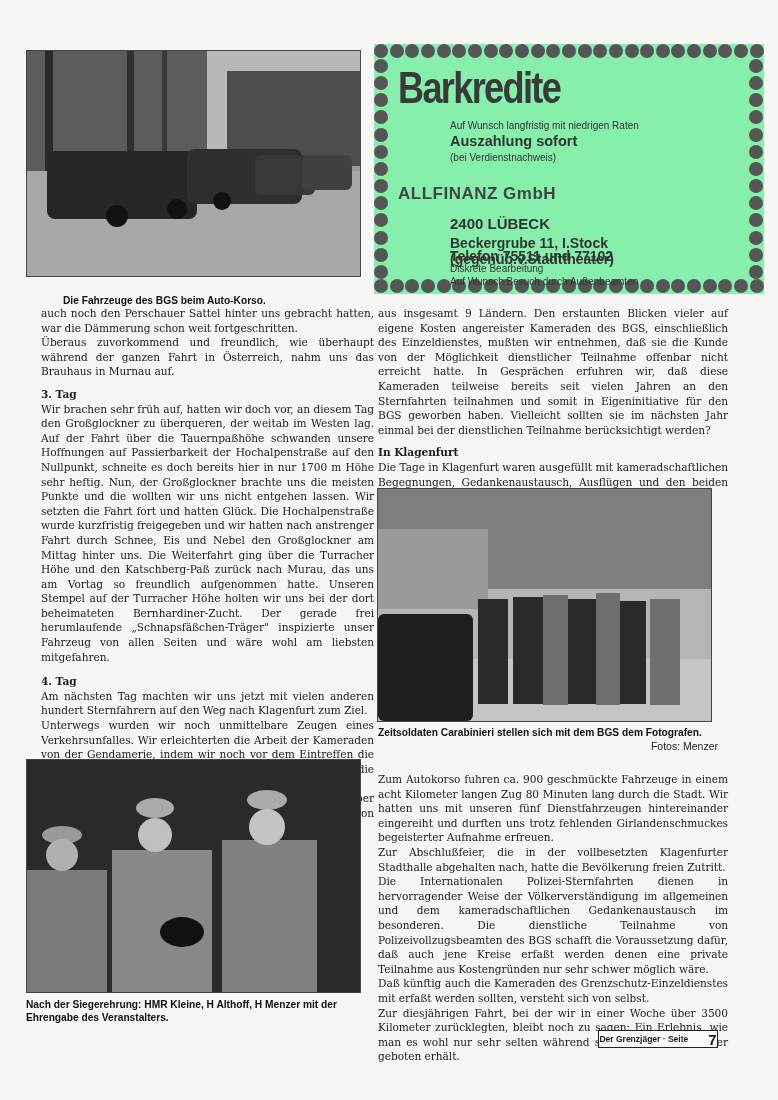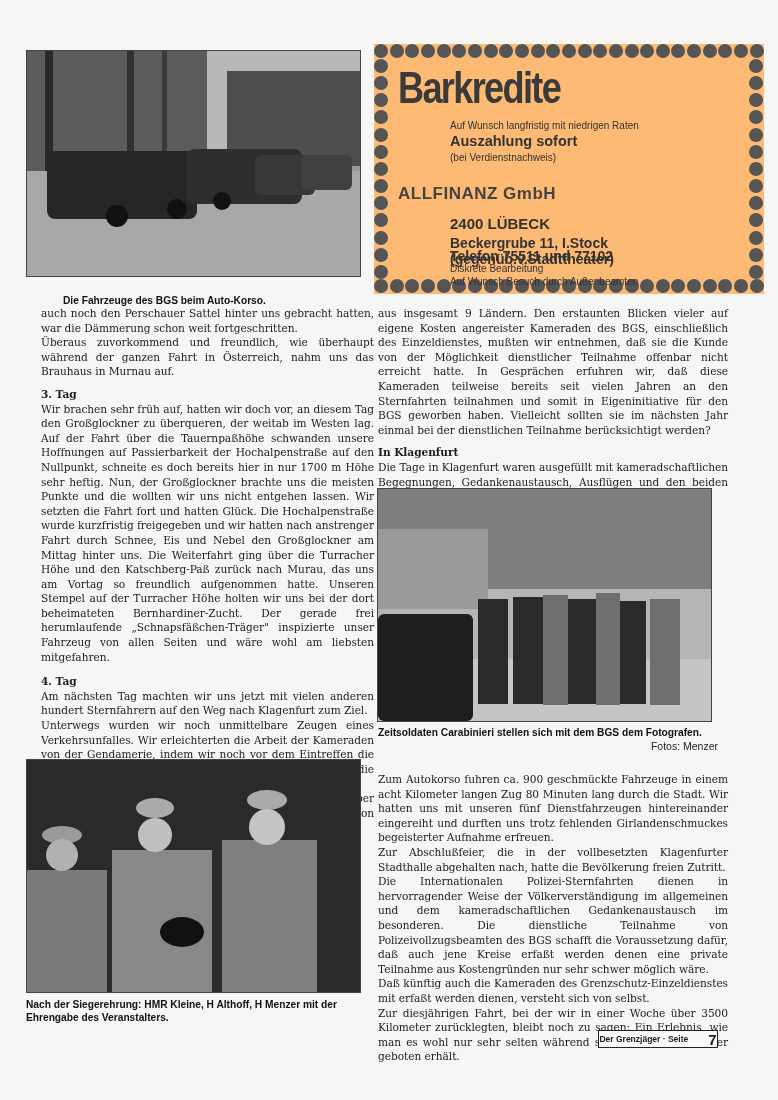--- a/index.html
+++ b/index.html
@@ -21,21 +21,21 @@
   .body-text {
     position:absolute; font-size:10.6px; line-height:14.6px; text-align:justify;
     color:#1c1c1c; letter-spacing:-0.05px;
   }
   .body-text p { margin:0; }
   .body-text h3 { margin:6px 0 0 0; font-size:10.6px; font-weight:bold; line-height:14.6px; }
 
   
   .ad {
     position:absolute; left:374px; top:44px; width:390px; height:250px;
-    background:#fdba74;
+    background:#86efac;
   }
   .dots-row { position:absolute; left:0; right:0; height:15px; display:flex; justify-content:space-between; }
   .dots-col { position:absolute; top:15px; bottom:15px; width:15px; display:flex; flex-direction:column; justify-content:space-between; }
   .dot { width:14px; height:14px; border-radius:50%; background:#555; flex:none; }
   .ad-inner { position:absolute; left:24px; top:18px; right:24px; bottom:18px; font-family:"Liberation Sans","DejaVu Sans",sans-serif; color:#333; }
   .ad-title { position:absolute; left:0; top:2px; font-size:44px; font-weight:bold; letter-spacing:-2px; transform:scaleX(0.82); transform-origin:left; color:#3a3a3a; line-height:48px; }
   .ad-sub { position:absolute; left:212px; top:6px; font-size:10.5px; font-weight:bold; line-height:12.5px; color:#3a3a3a; }
   .ad-line { position:absolute; left:52px; font-size:10px; line-height:12px; }
   .ad-big { position:absolute; left:52px; font-size:14.5px; font-weight:bold; }
   .ad-company { position:absolute; left:0; top:122px; font-size:17px; font-weight:bold; color:#444; letter-spacing:0.5px; }
@@ -231,21 +231,21 @@
       </g>
     </svg>
   </div>
   <div class="caption" style="left:378px; top:727px;">Zeitsoldaten Carabinieri  stellen sich mit dem BGS dem Fotografen.</div>
   <div class="credit">Fotos: Menzer</div>
 
   <div class="body-text" style="left:378px; top:772px; width:350px;">
     <p>Zum Autokorso fuhren ca. 900 geschmückte Fahrzeuge in einem acht Kilometer langen Zug 80 Minuten lang durch die Stadt. Wir hatten uns mit unseren fünf Dienstfahrzeugen hintereinander eingereiht und durften uns trotz fehlenden Girlandenschmuckes begeisterter Aufnahme erfreuen.</p>
     <p>Zur Abschlußfeier, die in der vollbesetzten Klagenfurter Stadthalle abgehalten nach, hatte die Bevölkerung freien Zutritt.</p>
     <p>Die Internationalen Polizei-Sternfahrten dienen in hervorragender Weise der Völkerverständigung im allgemeinen und dem kameradschaftlichen Gedankenaustausch im besonderen. Die dienstliche Teilnahme von Polizeivollzugsbeamten des BGS schafft die Voraussetzung dafür, daß auch jene Kreise erfaßt werden denen eine private Teilnahme aus Kostengründen nur sehr schwer möglich wäre.</p>
-    <p>Daß künftig auch die Kameraden des Grenzschutz-Einzeldienstes mit erfaßt werden dienen, versteht sich von selbst.</p>
+    <p>Daß künftig auch die Kameraden des Grenzschutz-Einzeldienstes mit erfaßt werden sollten, versteht sich von selbst.</p>
     <p>Zur diesjährigen Fahrt, bei der wir in einer Woche über 3500 Kilometer zurücklegten, bleibt noch zu sagen: Ein Erlebnis, wie man es wohl nur sehr selten während seiner Dienstzeit wieder geboten erhält.</p>
   </div>
 
   <div class="footer-box">
     <span>Der Grenzjäger · Seite</span>
     <span class="pg">7</span>
   </div>
 </div>
 
 </body></html>

